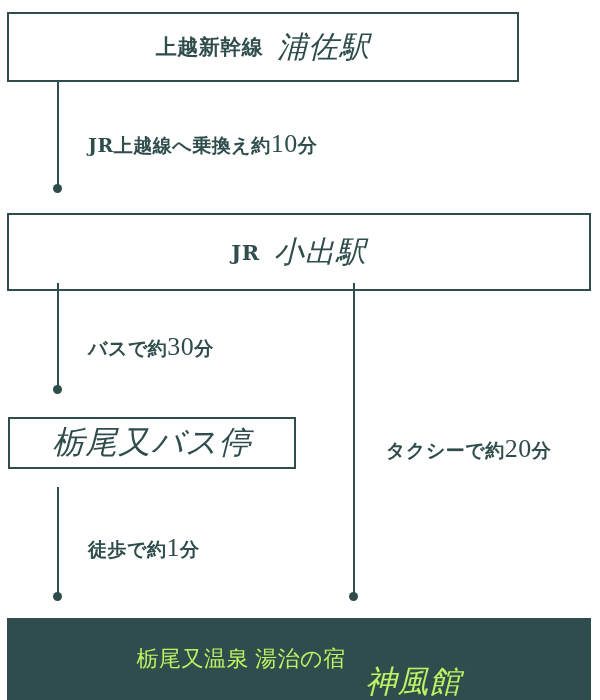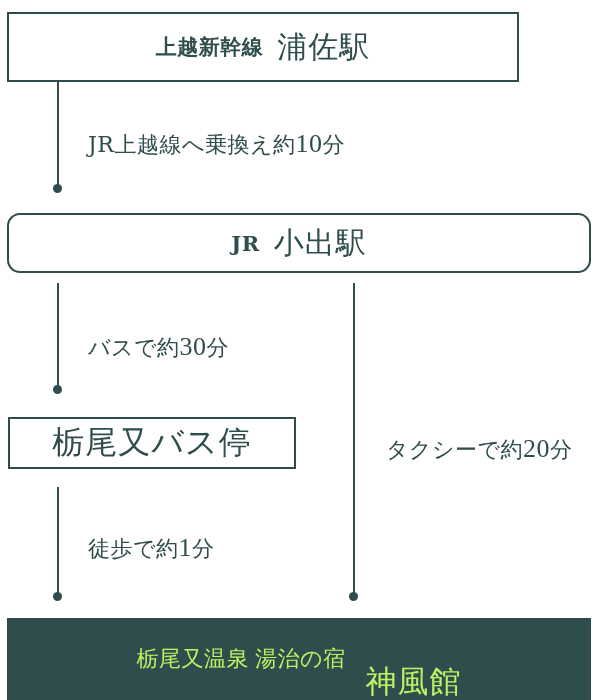--- a/index.html
+++ b/index.html
@@ -41,38 +41,38 @@
     font-size: 21px;
     font-family: "DejaVu Serif", "Liberation Serif", serif;
     font-weight: 700;
     letter-spacing: 0.5px;
   }
   .node .large {
     font-size: 30px;
     font-family: "Liberation Serif", "DejaVu Serif", serif;
     font-weight: 400;
     letter-spacing: 1px;
+    font-style: italic;
   }
   .node .gap {
     display: inline-block;
     width: 14px;
   }
 
   #node-urasa {
     left: 7px;
     top: 12px;
     width: 512px;
     height: 70px;
   }
   #node-koide {
     left: 7px;
     top: 213px;
     width: 584px;
-    height: 60px;
-    border-radius: 13px;
+    height: 78px;
   }
   #node-tochiomata-busstop {
     left: 8px;
     top: 417px;
     width: 288px;
     height: 52px;
     justify-content: center;
   }
   #node-tochiomata-busstop .large {
     font-size: 32px;
@@ -128,23 +128,23 @@
   #dot-koide-dest        { left: 349px; top: 592px; }
 
   
   .edge-label {
     position: absolute;
     white-space: nowrap;
     color: #2f4d4c;
     line-height: 1;
   }
   .edge-label .txt {
-    font-size: 22px;
+    font-size: 19px;
     font-family: "DejaVu Serif", "Liberation Serif", serif;
-    font-weight: 400;
+    font-weight: 700;
     letter-spacing: 0.5px;
   }
   .edge-label .num {
     font-size: 26px;
     font-family: "Liberation Serif", "DejaVu Serif", serif;
     font-weight: 400;
     letter-spacing: 0.5px;
   }
 
   #label-transfer { left: 88px;  top: 131px; }

